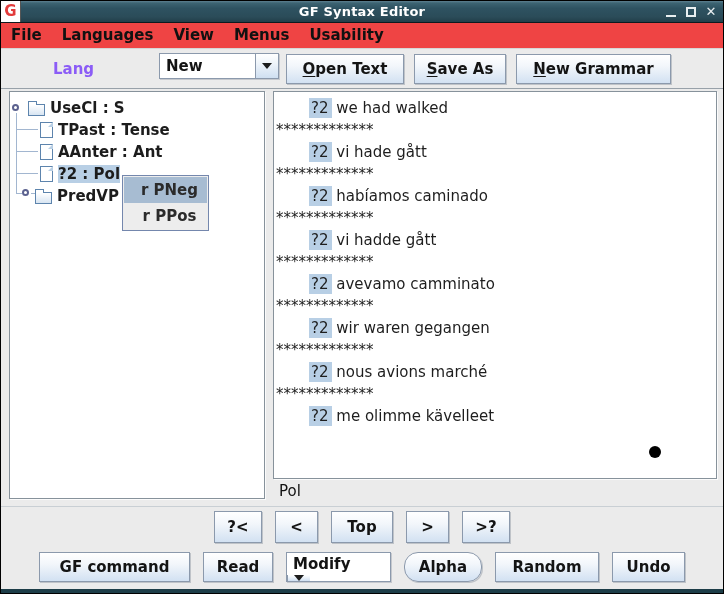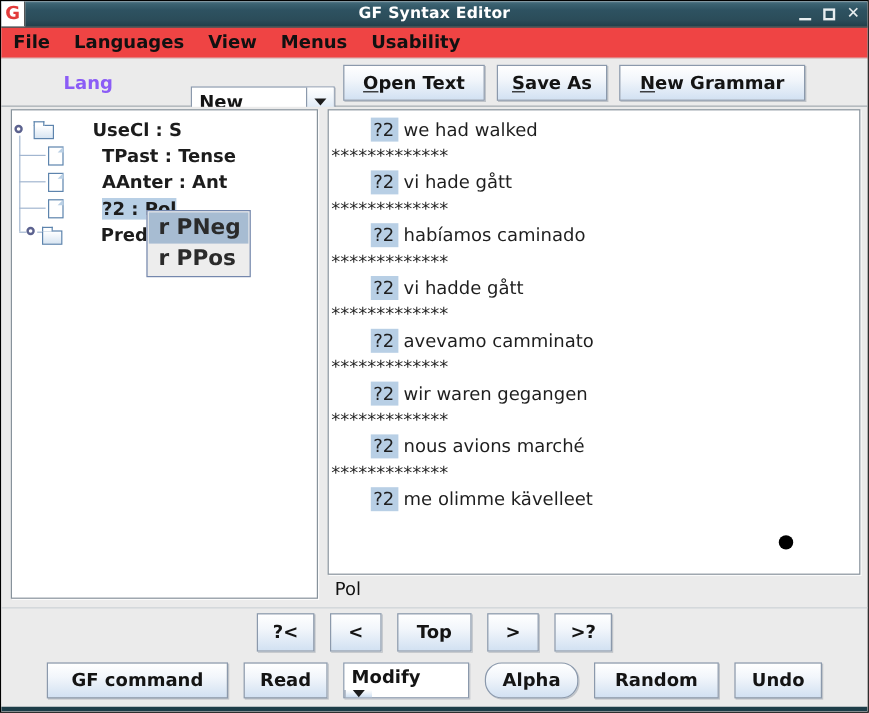--- a/index.html
+++ b/index.html
@@ -44,55 +44,55 @@
   .combo { display:flex; border:1px solid #8b99ac; background:#fff;
     box-shadow:1px 1px 0 rgba(110,120,135,.3); }
   .combo-val { font-size:15px; font-weight:bold; color:#141414; padding:0 6px;
     display:flex; align-items:center; flex:1; }
   .combo-btn { width:23px; border-left:1px solid #8b99ac;
     background:linear-gradient(180deg,#ffffff 0%,#eef4fa 40%,#cfdff1 100%);
     display:flex; align-items:center; justify-content:center; }
   .arr-down { width:0; height:0; border-left:5px solid transparent;
     border-right:5px solid transparent; border-top:6px solid #1c1c1c; }
 
-  .tb-combo { position:absolute; left:158px; top:23px; width:120px; height:26px; }
+  .tb-combo { position:absolute; left:158px; top:4px; width:120px; height:26px; }
   .tb-open   { position:absolute; left:285px; top:5px; width:118px; height:30px; }
   .tb-save   { position:absolute; left:413px; top:5px; width:92px;  height:30px; }
   .tb-newgr  { position:absolute; left:515px; top:5px; width:155px; height:30px; }
 
   
   .main { position:relative; height:417px; background:#ebebeb; }
   .panel { position:absolute; background:#fff; border:1px solid #87929b;
     box-shadow:1px 1px 0 #fbfbfb; }
   .tree-panel { left:8px; top:2px; width:256px; height:408px; }
   .text-panel { left:272px; top:2px; width:444px; height:388px; overflow:hidden; }
 
   
-  .tree-row { position:absolute; height:22px; display:flex; align-items:center;gap:27px; }
+  .tree-row { position:absolute; height:22px; display:flex; align-items:center; }
   .tree-label { font-size:15px; font-weight:bold; color:#1c1c1c; white-space:pre; }
   .tree-label.sel { background:#b8cfe5; }
   .tline { position:absolute; background:#a2b6d0; }
   .handle { position:absolute; width:7px; height:7px; border:2px solid #5c628f;
     border-radius:50%; background:#fff; }
   .icon-doc { position:relative; width:13px; height:16px; background:#fff;
     border:1px solid #5d84ad; margin-right:5px; flex:none; }
   .icon-doc::after { content:""; position:absolute; right:-1px; top:-1px;
     border-style:solid; border-width:0 5px 5px 0; border-color:transparent #b9cfe4 transparent transparent;
     transform:rotate(90deg); }
   .icon-folder { position:relative; width:17px; height:12px;
     background:linear-gradient(180deg,#ffffff,#d8e5f2); border:1px solid #5d84ad;
     margin-right:5px; margin-top:3px; flex:none; }
   .icon-folder::before { content:""; position:absolute; left:-1px; top:-4px; width:7px;
     height:3px; background:#fff; border:1px solid #5d84ad; border-bottom:none; }
 
   
   .popup { position:absolute; left:121px; top:86px; width:87px; background:#ededed;
     border:1px solid #7487ad; z-index:5; padding:1px; }
-  .popup-item { height:26px; line-height:26px; padding-left:8px; font-size:18px;
-    font-weight:bold; color:#2b2b2b; white-space:pre; }
+  .popup-item { height:26px; line-height:26px; padding-left:8px; font-size:15px;
+    font-weight:bold; color:#2b2b2b; white-space:pre;text-align:center; }
   .popup-item.sel { background:#a7bcd2; }
 
   
   .out { padding-top:5px; }
   .out-line { height:22px; line-height:22px; font-size:15px; color:#1e1e1e; white-space:pre; }
   .out-line.sentence { padding-left:35px; }
   .out-line.sep { padding-left:2px; }
   .hl { background:#b8cfe5; padding:1px 3px 1px 2px; }
   .focus-dot { position:absolute; left:375px; top:354px; width:12px; height:12px;
     border-radius:50%; background:#000; }

